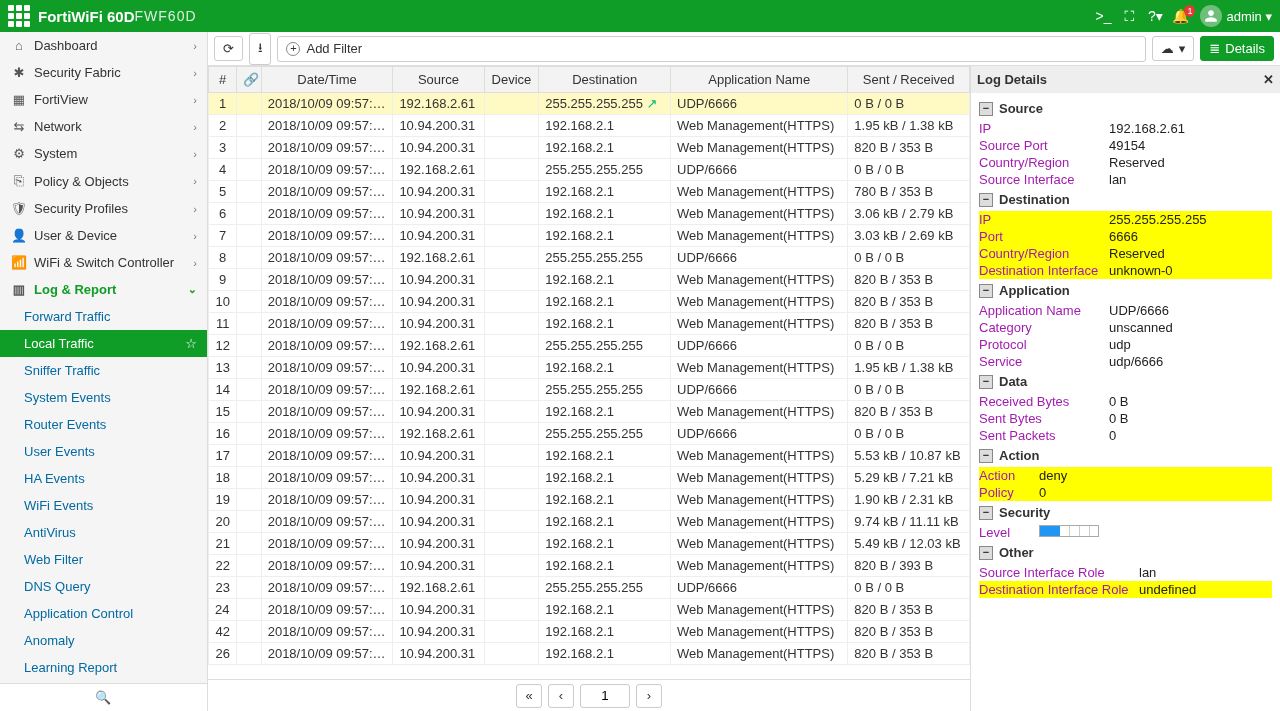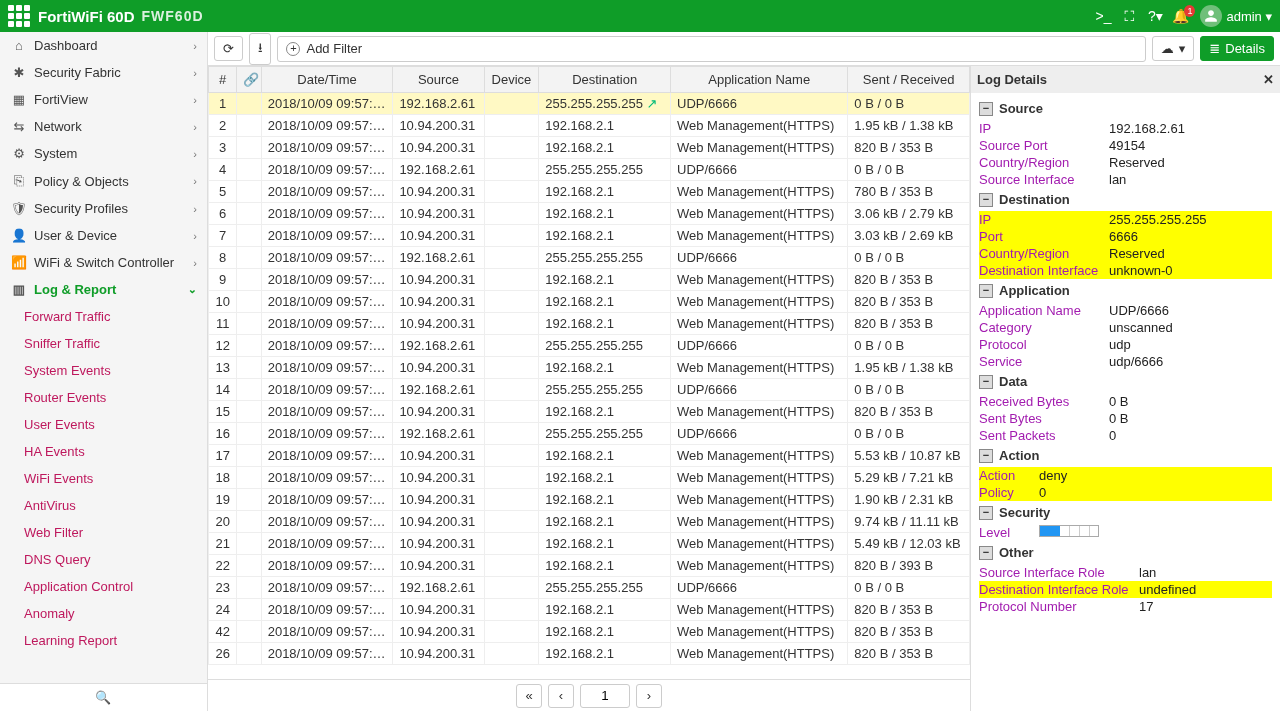--- a/index.html
+++ b/index.html
@@ -1,40 +1,40 @@
 <!DOCTYPE html>
 <html><head>
 <meta charset="utf-8">
 <style>
   * { box-sizing: border-box; margin: 0; padding: 0; }
   html, body { width: 1280px; height: 711px; font-family: Arial, Helvetica, sans-serif; font-size: 13px; color: #333; overflow: hidden; background:#fff;}
   
   .hdr { height: 32px; background:#0f9d28; color:#fff; display:flex; align-items:center; padding:0 8px; }
   .hdr .logo-grid { display:grid; grid-template-columns:repeat(3,6px); grid-template-rows:repeat(3,6px); gap:2px; margin-right:8px;}
   .hdr .logo-grid span { background:#fff; border-radius:1px;}
-  .hdr .title { font-weight:bold; font-size:15px; margin-right:7px;}
-  .hdr .model { font-size:14px; opacity:.85; letter-spacing:1px;font-weight:bold;}
+  .hdr .title { font-weight:bold; font-size:15px; margin-right:0;}
+  .hdr .model { font-size:14px; opacity:.85; letter-spacing:1px;}
   .hdr .spacer { flex:1;}
   .hdr .ico { width:26px; text-align:center; cursor:pointer; font-size:14px; position:relative;}
   .hdr .ico .badge { position:absolute; top:-3px; right:-1px; background:#e53935; border-radius:50%; font-size:9px; padding:0 3px; line-height:12px;}
   .hdr .avatar { width:22px; height:22px; border-radius:50%; background:#6fbf7a; display:inline-flex; align-items:center; justify-content:center; margin:0 4px 0 6px;}
   .hdr .avatar svg { fill:#fff; }
   .hdr .user { cursor:pointer; display:flex; align-items:center;}
   
   .main { display:flex; height:calc(711px - 32px); }
   
   .sidebar { width:208px; background:#f5f5f5; border-right:1px solid #ddd; overflow-y:auto; position:relative;}
   .sidebar::-webkit-scrollbar{width:10px;} .sidebar::-webkit-scrollbar-thumb{background:#bbb;}
   .nav-item { display:flex; align-items:center; padding:6px 10px; cursor:pointer; color:#333; position:relative;}
   .nav-item .chev { margin-left:auto; color:#777; font-size:11px;}
   .nav-item .ic { width:18px; text-align:center; margin-right:6px; color:#555;}
   .nav-expanded > .nav-item { color:#0f9d28; font-weight:bold;}
   .nav-expanded .chev-down { color:#0f9d28;}
   .sub { }
-  .sub .nav-sub { padding:6px 10px 6px 24px; cursor:pointer; color:#be185d; position:relative;}
+  .sub .nav-sub { padding:6px 10px 6px 24px; cursor:pointer; color:#0369a1; position:relative;}
   .sub .nav-sub.active { background:#0f9d28; color:#fff;}
   .sub .nav-sub.active .star { position:absolute; right:10px; color:#fff;}
   .sidebar-search { position:absolute; bottom:0; left:0; right:0; border-top:1px solid #ddd; background:#fff; text-align:center; padding:6px 0;}
   
   .content { flex:1; display:flex; flex-direction:column; min-width:0;}
   .toolbar { height:34px; border-bottom:1px solid #ddd; display:flex; align-items:center; padding:4px 6px; gap:6px;}
   .btn { border:1px solid #ccc; background:#fff; border-radius:3px; padding:4px 8px; cursor:pointer; display:flex; align-items:center; gap:5px; font-size:13px; color:#333;}
   .btn.green { background:#0f9d28; border-color:#0f9d28; color:#fff;}
   .filter-input { flex:1; border:1px solid #ccc; border-radius:3px; height:26px; display:flex; align-items:center; padding:0 8px; background:#fff; cursor:pointer;}
   .filter-input .plus { margin-right:6px; border:1px solid #888; border-radius:50%; width:14px; height:14px; display:inline-flex; align-items:center; justify-content:center; font-size:11px; line-height:1;}
@@ -152,20 +152,21 @@
       </div>
     <div class="nav-expanded">
       <div class="nav-item">
         <span class="ic">▥</span>
         <span>Log &amp; Report</span>
         <span class="chev chev-down">⌄</span>
       </div>
     </div>
     <div class="sub" id="nav-sub">
         <div class="nav-sub"><span>Forward Traffic</span></div>
+        <div class="nav-sub active"><span>Local Traffic</span><span class="star">☆</span></div>
         <div class="nav-sub"><span>Sniffer Traffic</span></div>
         <div class="nav-sub"><span>System Events</span></div>
         <div class="nav-sub"><span>Router Events</span></div>
         <div class="nav-sub"><span>User Events</span></div>
         <div class="nav-sub"><span>HA Events</span></div>
         <div class="nav-sub"><span>WiFi Events</span></div>
         <div class="nav-sub"><span>AntiVirus</span></div>
         <div class="nav-sub"><span>Web Filter</span></div>
         <div class="nav-sub"><span>DNS Query</span></div>
         <div class="nav-sub"><span>Application Control</span></div>
@@ -447,21 +448,21 @@
                   <td style="text-align:center">23</td>
                   <td></td>
                   <td>2018/10/09 09:57:31</td>
                   <td>192.168.2.61</td>
                   <td></td>
                   <td>255.255.255.255</td>
                   <td>UDP/6666</td>
                   <td>0 B / 0 B</td>
                 </tr>
                 <tr>
-                  <td style="text-align:center">24</td>
+                  <td style="">24</td>
                   <td></td>
                   <td>2018/10/09 09:57:31</td>
                   <td>10.94.200.31</td>
                   <td></td>
                   <td>192.168.2.1</td>
                   <td>Web Management(HTTPS)</td>
                   <td>820 B / 353 B</td>
                 </tr>
                 <tr>
                   <td style="text-align:center">42</td>
@@ -614,22 +615,18 @@
                 <span>Other</span>
               </div>
             <div class="kv">
                 <span class="k" style="width:160px">Source Interface Role</span>
                 <span class="v">lan</span>
               </div>
             <div class="kv hl">
                 <span class="k" style="width:160px">Destination Interface Role</span>
                 <span class="v">undefined</span>
               </div>
-            <div class="kv">
-                <span class="k" style="width:160px">Protocol Number</span>
-                <span class="v">17</span>
-              </div>
           </div>
         </div>
       </div>
     </div>
   </div>
 </div>
 
 </body></html>

